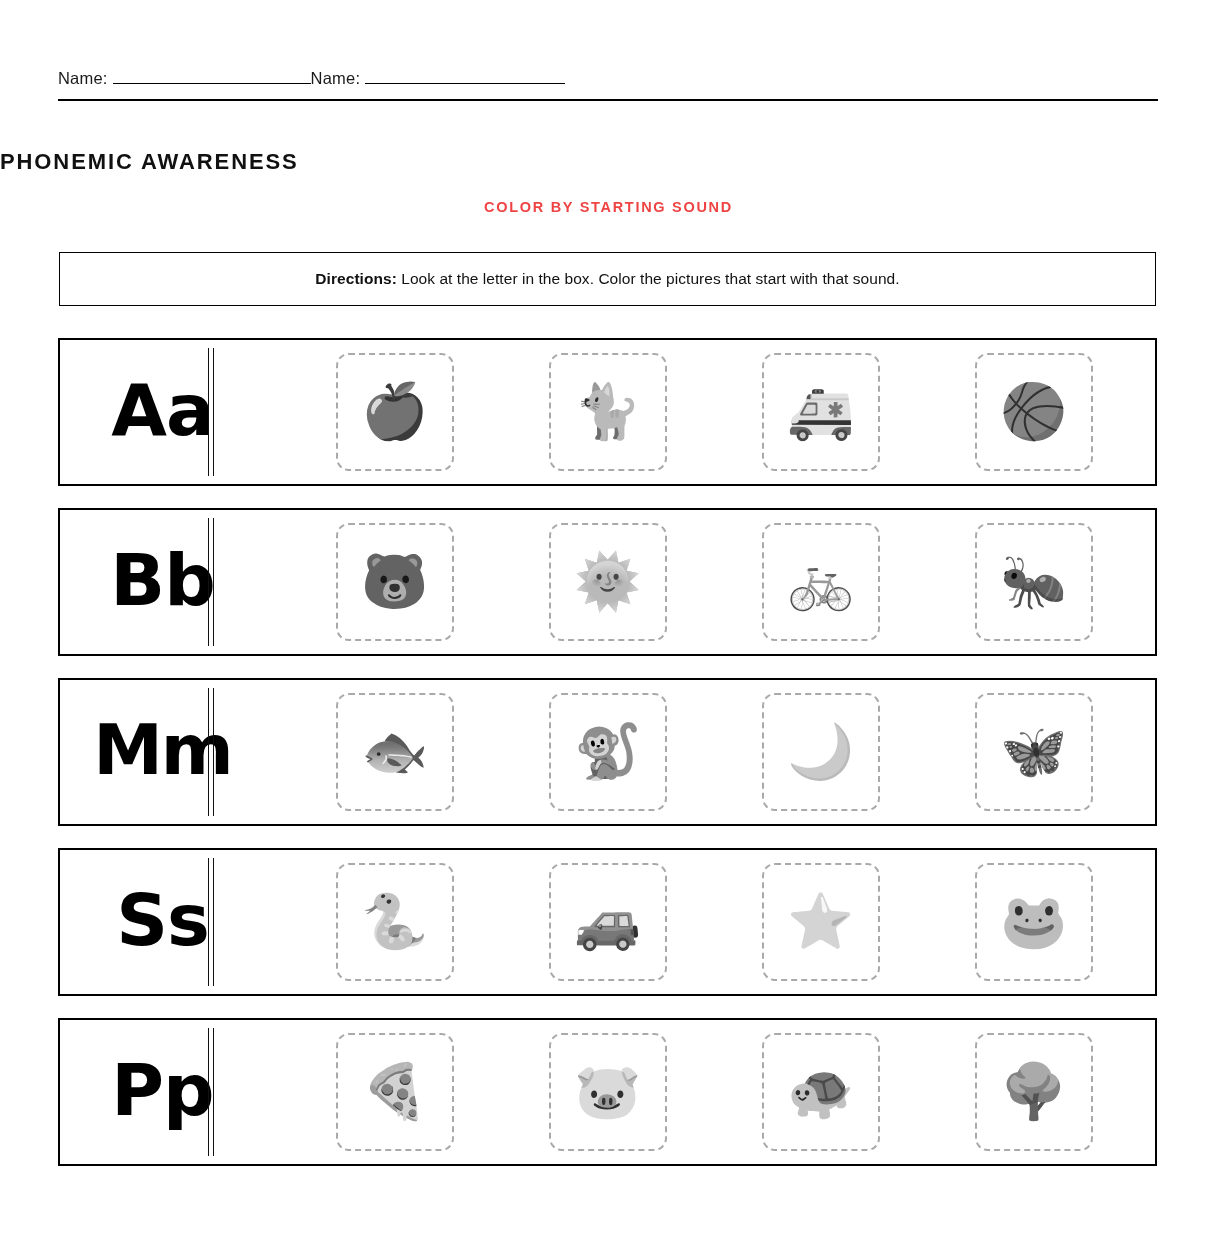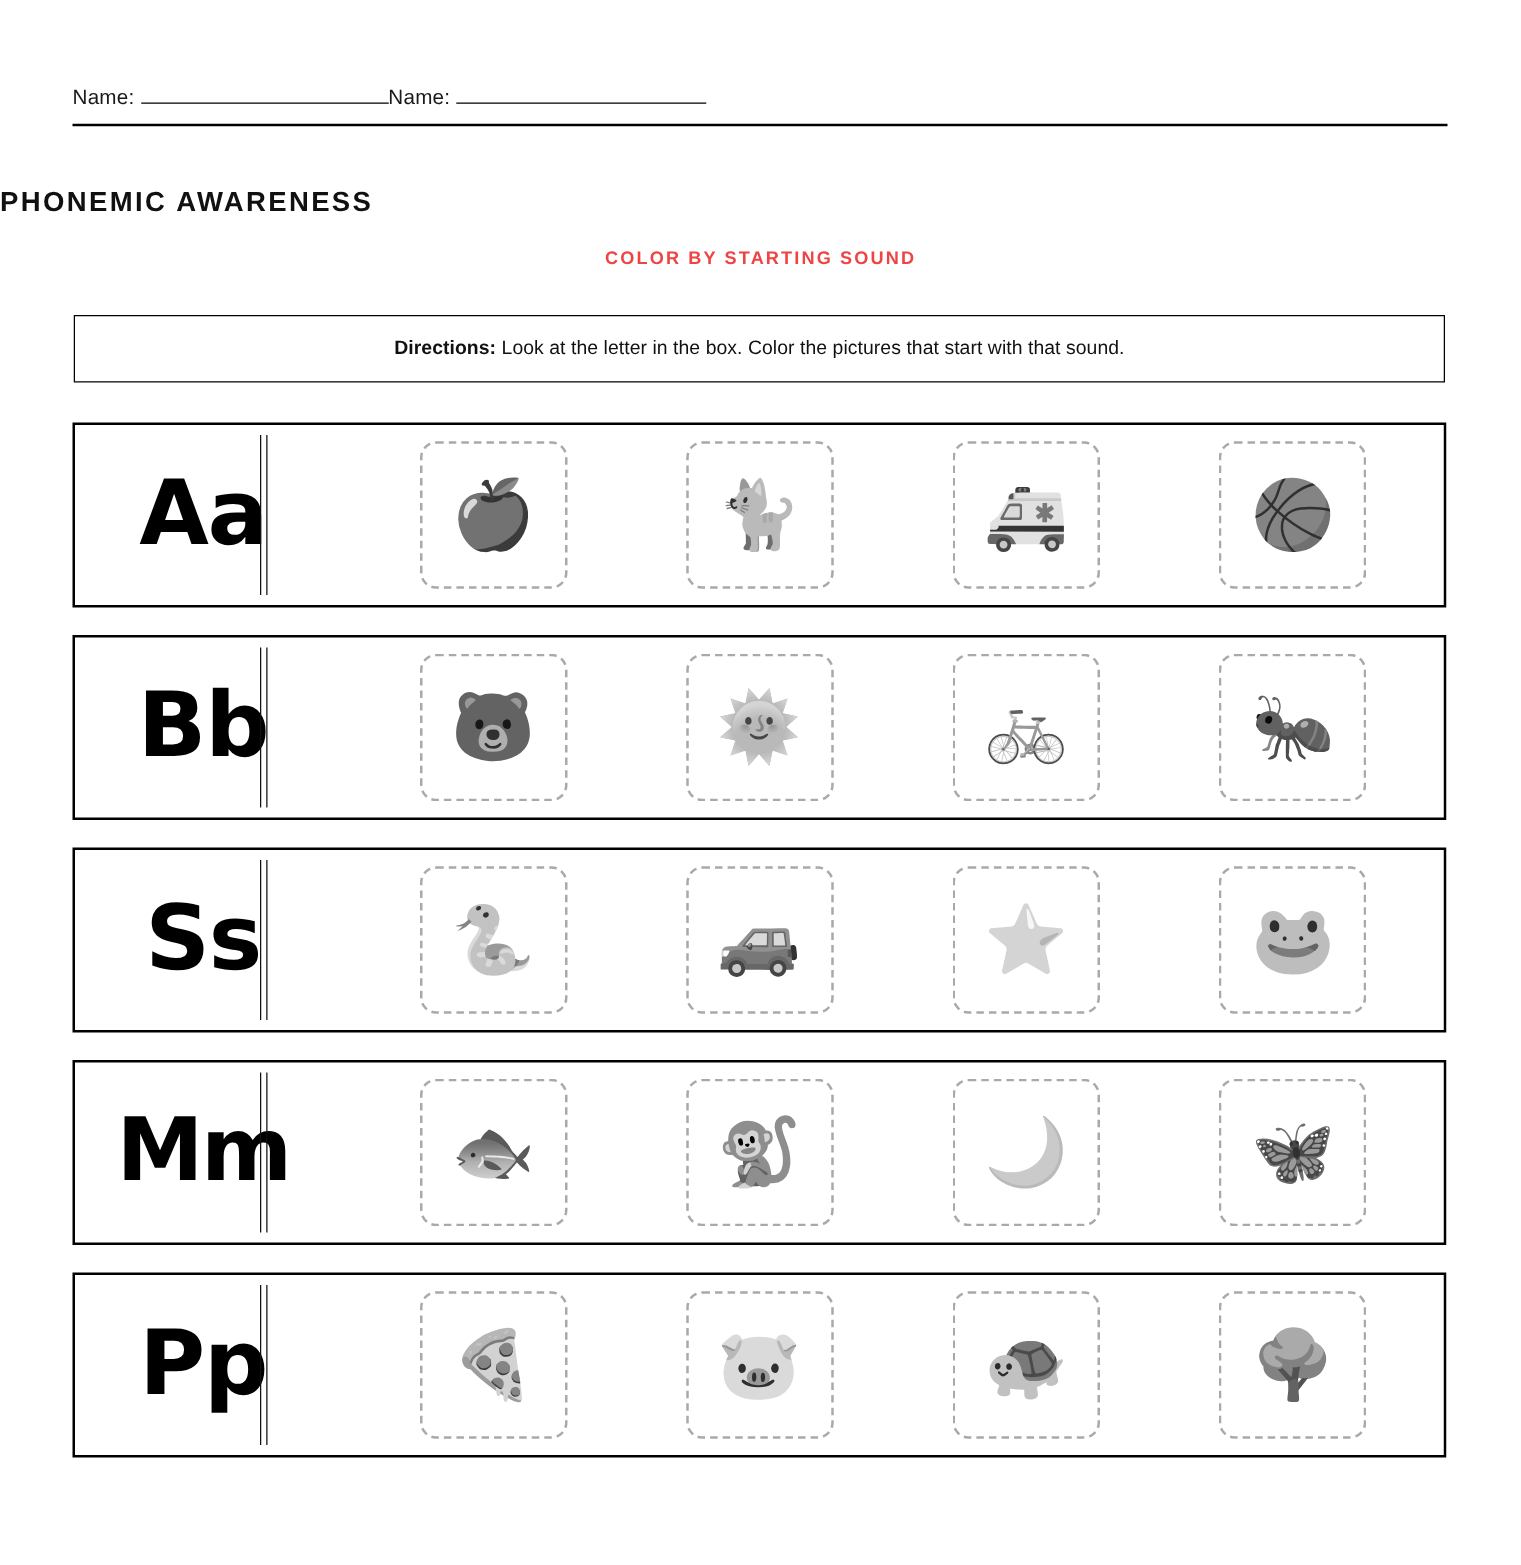--- a/index.html
+++ b/index.html
@@ -282,20 +282,51 @@
           </div>
           <div class="pic-slot">
             <div class="pic-box">
               <span class="pic-glyph">🐜</span>
             </div>
           </div>
         </div>
       </div>
       <div class="letter-row">
         <div class="letter-cell">
+          <div class="letter-text wide">Mm</div>
+        </div>
+        <div class="divider">
+          <span class="l1"></span>
+          <span class="l2"></span>
+        </div>
+        <div class="pictures">
+          <div class="pic-slot">
+            <div class="pic-box">
+              <span class="pic-glyph">🐟</span>
+            </div>
+          </div>
+          <div class="pic-slot">
+            <div class="pic-box">
+              <span class="pic-glyph">🐒</span>
+            </div>
+          </div>
+          <div class="pic-slot">
+            <div class="pic-box">
+              <span class="pic-glyph">🌙</span>
+            </div>
+          </div>
+          <div class="pic-slot">
+            <div class="pic-box">
+              <span class="pic-glyph">🦋</span>
+            </div>
+          </div>
+        </div>
+      </div>
+      <div class="letter-row">
+        <div class="letter-cell">
           <div class="letter-text">Ss</div>
         </div>
         <div class="divider">
           <span class="l1"></span>
           <span class="l2"></span>
         </div>
         <div class="pictures">
           <div class="pic-slot">
             <div class="pic-box">
               <span class="pic-glyph">🐍</span>
@@ -313,51 +344,20 @@
           </div>
           <div class="pic-slot">
             <div class="pic-box">
               <span class="pic-glyph">🐸</span>
             </div>
           </div>
         </div>
       </div>
       <div class="letter-row">
         <div class="letter-cell">
-          <div class="letter-text wide">Mm</div>
-        </div>
-        <div class="divider">
-          <span class="l1"></span>
-          <span class="l2"></span>
-        </div>
-        <div class="pictures">
-          <div class="pic-slot">
-            <div class="pic-box">
-              <span class="pic-glyph">🐟</span>
-            </div>
-          </div>
-          <div class="pic-slot">
-            <div class="pic-box">
-              <span class="pic-glyph">🐒</span>
-            </div>
-          </div>
-          <div class="pic-slot">
-            <div class="pic-box">
-              <span class="pic-glyph">🌙</span>
-            </div>
-          </div>
-          <div class="pic-slot">
-            <div class="pic-box">
-              <span class="pic-glyph">🦋</span>
-            </div>
-          </div>
-        </div>
-      </div>
-      <div class="letter-row">
-        <div class="letter-cell">
           <div class="letter-text">Pp</div>
         </div>
         <div class="divider">
           <span class="l1"></span>
           <span class="l2"></span>
         </div>
         <div class="pictures">
           <div class="pic-slot">
             <div class="pic-box">
               <span class="pic-glyph">🍕</span>

